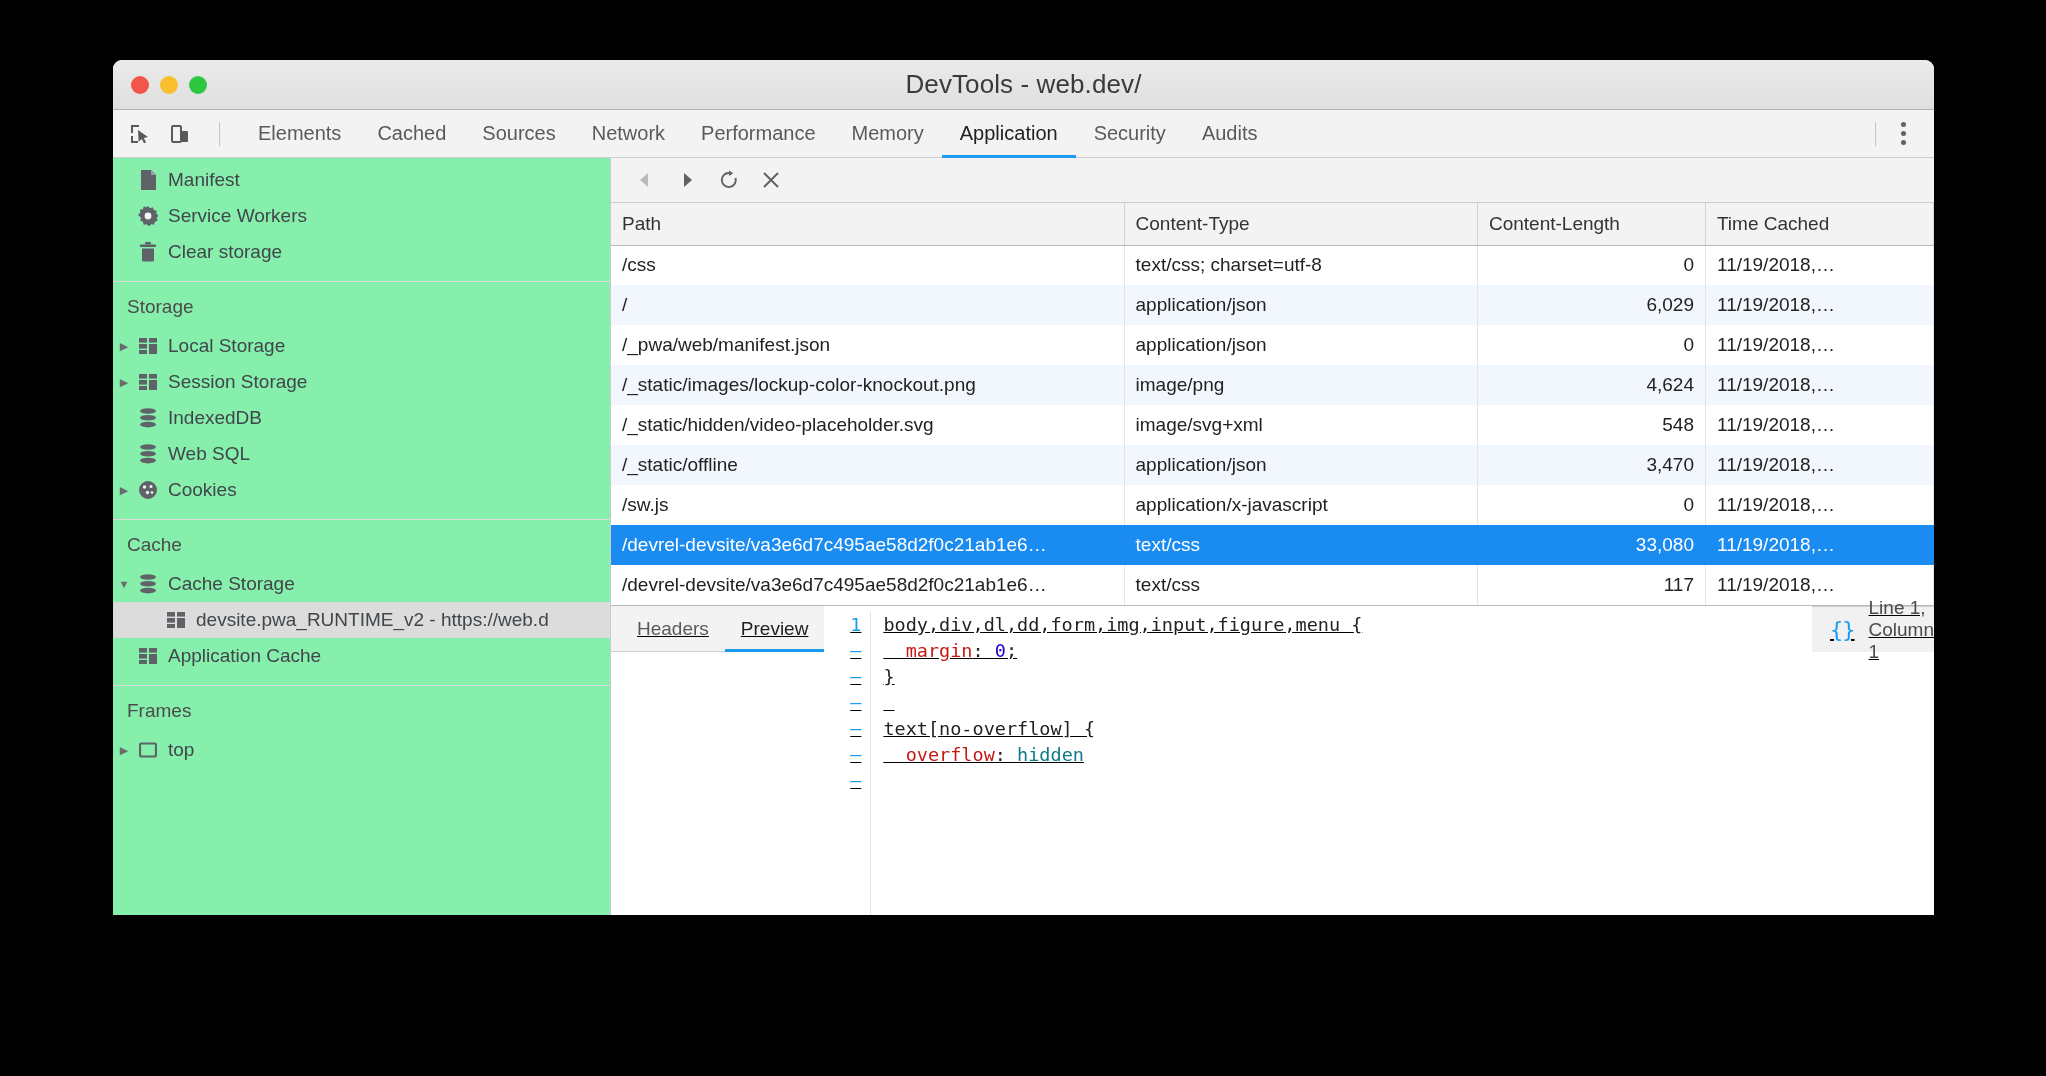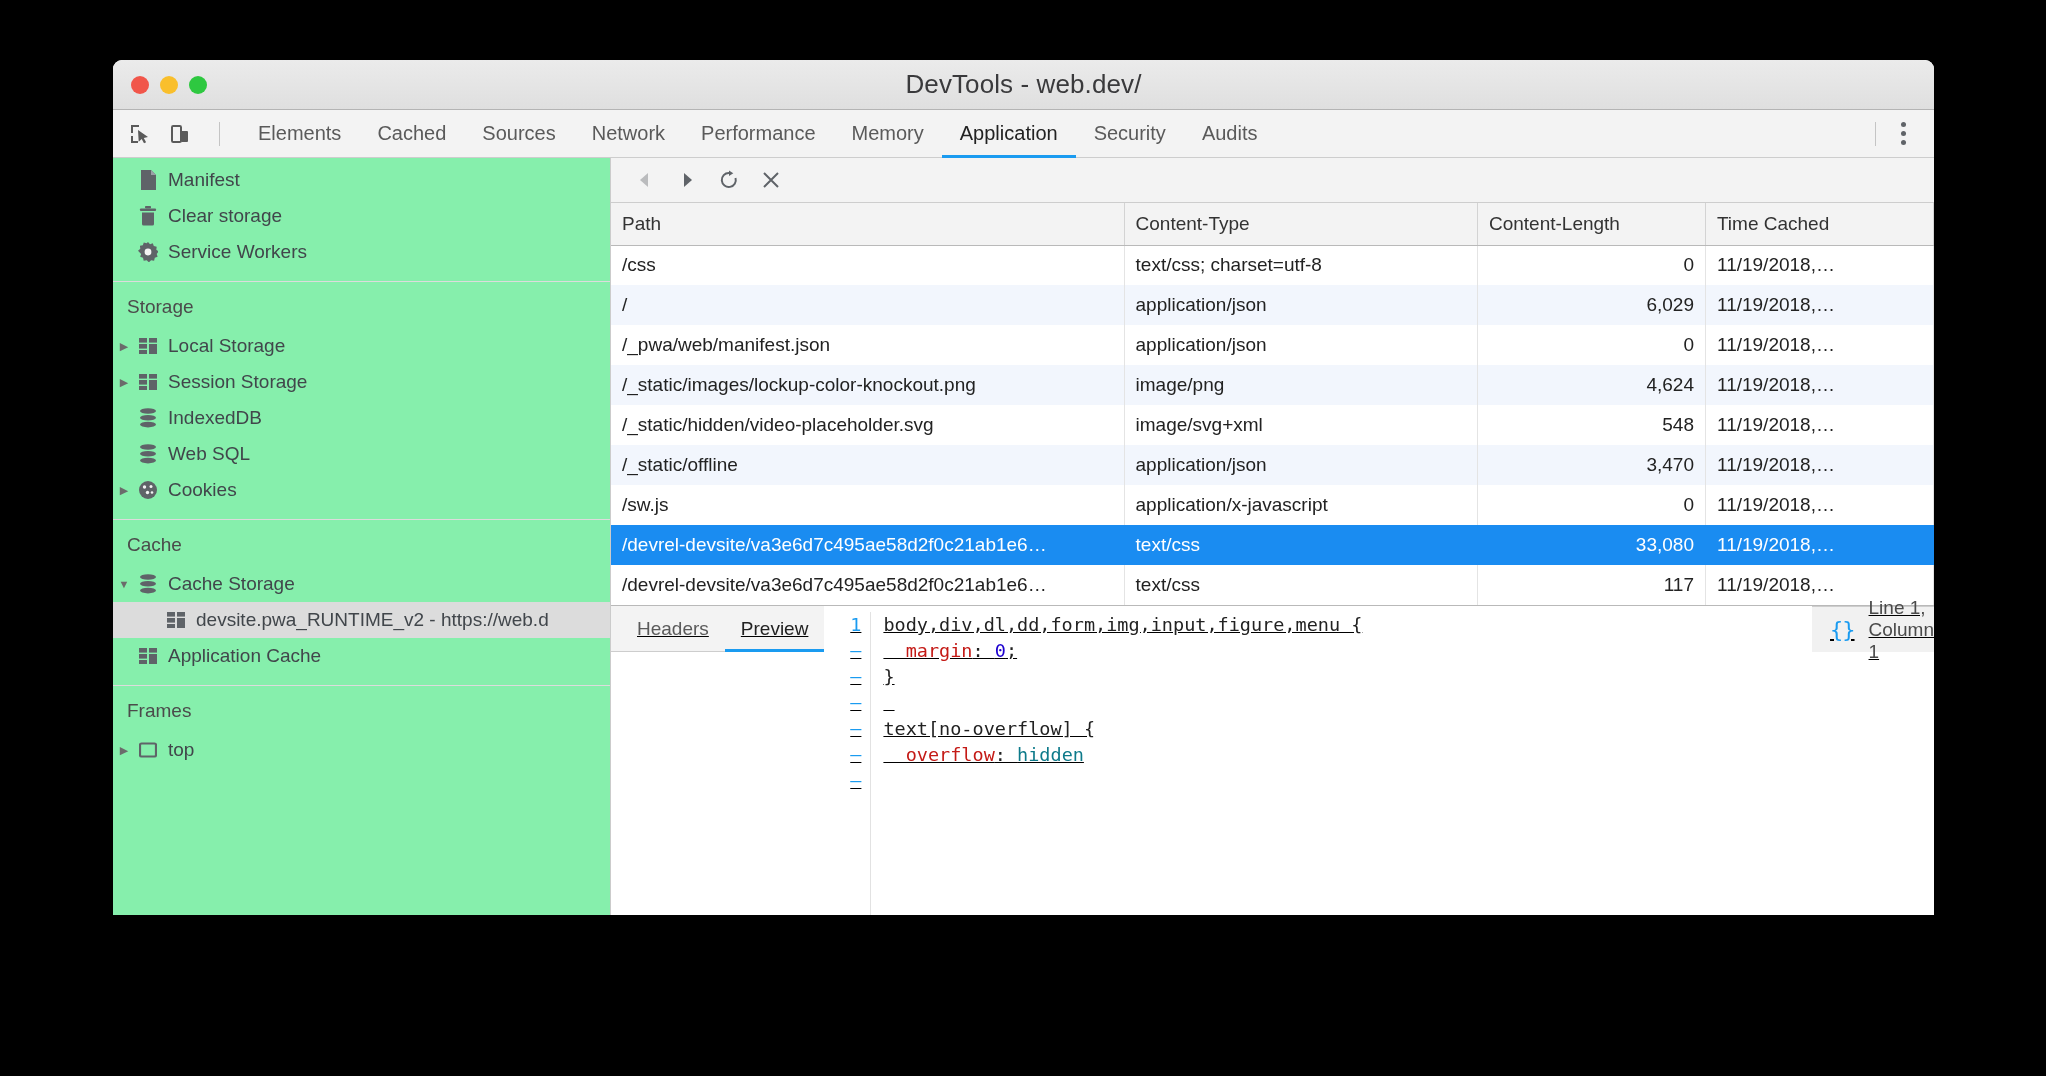--- a/index.html
+++ b/index.html
@@ -325,38 +325,38 @@
               <path d="M2 0 h10 l5 5 v15 H2 Z" fill="#5f6368"></path>
               <path d="M12 0 l5 5 h-5 Z" fill="#9aa0a6"></path>
             </svg>
         </span>
         <span class="sb-label">Manifest</span>
       </div>
 
       <div class="sb-item">
         <span class="sb-arrow"></span>
         <span class="sb-ico">
+          <svg width="20" height="20" viewBox="0 0 20 20">
+              <path d="M10 0 l2 2.2 2.8-.9 1 2.8 2.9.6-.4 3 2.3 1.9-1.9 2.3.9 2.8-2.8 1.1-.7 2.9-3-.4-2.2 2-2.2-2-3 .4-.7-2.9-2.8-1.1.9-2.8L0 8.7l2.3-1.9-.4-3 2.9-.6 1-2.8 2.8.9Z" fill="#5f6368"></path>
+              <circle cx="10" cy="10" r="3.4" fill="#f3f3f3"></circle>
+            </svg>
+        </span>
+        <span class="sb-label">Service Workers</span>
+      </div>
+
+      <div class="sb-item">
+        <span class="sb-arrow"></span>
+        <span class="sb-ico">
           <svg width="18" height="20" viewBox="0 0 18 20">
               <rect x="1" y="2.5" width="16" height="2.6" rx="0.8" fill="#5f6368"></rect>
               <rect x="6" y="0" width="6" height="2.4" rx="0.8" fill="#5f6368"></rect>
               <path d="M3 6.5 h12 v11.5 a1.6 1.6 0 0 1 -1.6 1.6 H4.6 A1.6 1.6 0 0 1 3 18 Z" fill="#5f6368"></path>
             </svg>
         </span>
         <span class="sb-label">Clear storage</span>
-      </div>
-
-      <div class="sb-item">
-        <span class="sb-arrow"></span>
-        <span class="sb-ico">
-          <svg width="20" height="20" viewBox="0 0 20 20">
-              <path d="M10 0 l2 2.2 2.8-.9 1 2.8 2.9.6-.4 3 2.3 1.9-1.9 2.3.9 2.8-2.8 1.1-.7 2.9-3-.4-2.2 2-2.2-2-3 .4-.7-2.9-2.8-1.1.9-2.8L0 8.7l2.3-1.9-.4-3 2.9-.6 1-2.8 2.8.9Z" fill="#5f6368"></path>
-              <circle cx="10" cy="10" r="3.4" fill="#f3f3f3"></circle>
-            </svg>
-        </span>
-        <span class="sb-label">Service Workers</span>
       </div>
 
       <div class="sb-sep"></div>
       <div class="sb-header">Storage</div>
 
       <div class="sb-item">
         <span class="sb-arrow">▶</span>
         <span class="sb-ico">
           <svg width="18" height="16" viewBox="0 0 18 16">
               <rect x="0" y="0" width="8" height="4.6" fill="#5f6368"></rect>

